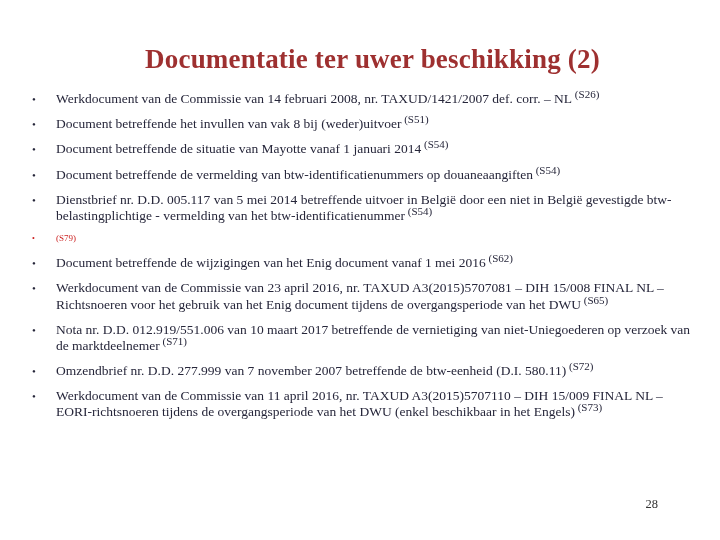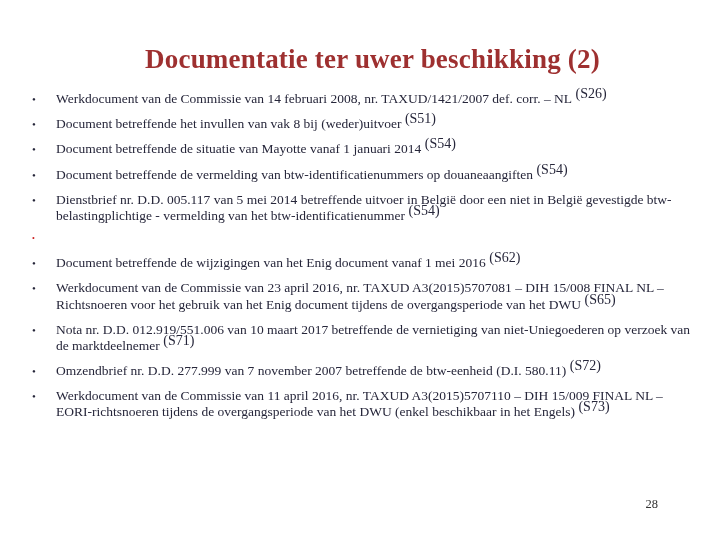--- a/index.html
+++ b/index.html
@@ -47,21 +47,21 @@
   .bullet .marker{
     flex:0 0 24px;
     font-size:11px;
     line-height:16px;
     color:var(--body-color);
   }
   .bullet .text{
     flex:1 1 auto;
   }
   .bullet .ref{
-    font-size:14px;
+    font-size:11px;
     vertical-align:super;
     line-height:0;
     white-space:nowrap;
   }
   .bullet.red{
     margin-bottom:10px;
   }
   .bullet.red .marker{
     color:var(--highlight-color);
     font-size:8px;
@@ -102,20 +102,21 @@
       <li class="bullet">
         <span class="marker">•</span>
         <span class="text">Document betreffende de vermelding van btw-identificatienummers op douaneaangiften<sup class="ref">&nbsp;(S54)</sup></span>
       </li>
       <li class="bullet">
         <span class="marker">•</span>
         <span class="text">Dienstbrief nr. D.D. 005.117 van 5 mei 2014 betreffende uitvoer in België door een niet in België gevestigde btw-belastingplichtige - vermelding van het btw-identificatienummer<sup class="ref">&nbsp;(S54)</sup></span>
       </li>
       <li class="bullet red">
         <span class="marker">•</span>
+        <span class="text"><sup class="ref">(S79)</sup></span>
       </li>
       <li class="bullet">
         <span class="marker">•</span>
         <span class="text">Document betreffende de wijzigingen van het Enig document vanaf 1 mei 2016<sup class="ref">&nbsp;(S62)</sup></span>
       </li>
       <li class="bullet">
         <span class="marker">•</span>
         <span class="text">Werkdocument van de Commissie van 23 april 2016, nr. TAXUD A3(2015)5707081 – DIH 15/008 FINAL NL – Richtsnoeren voor het gebruik van het Enig document tijdens de overgangsperiode van het DWU<sup class="ref">&nbsp;(S65)</sup></span>
       </li>
       <li class="bullet">

